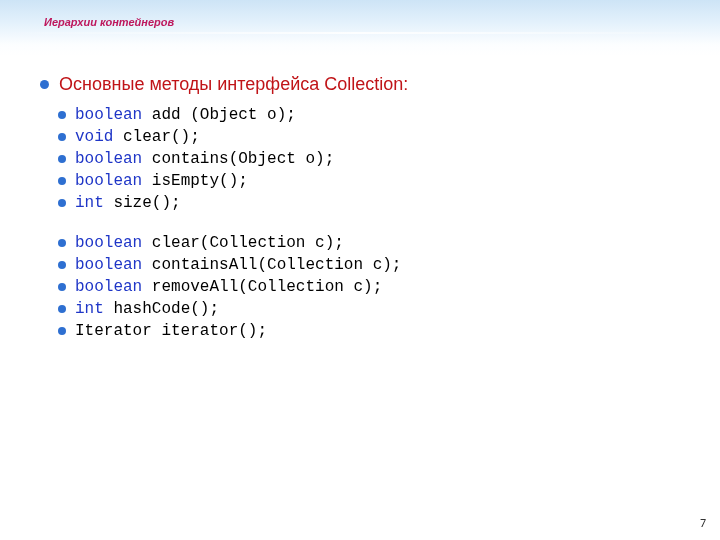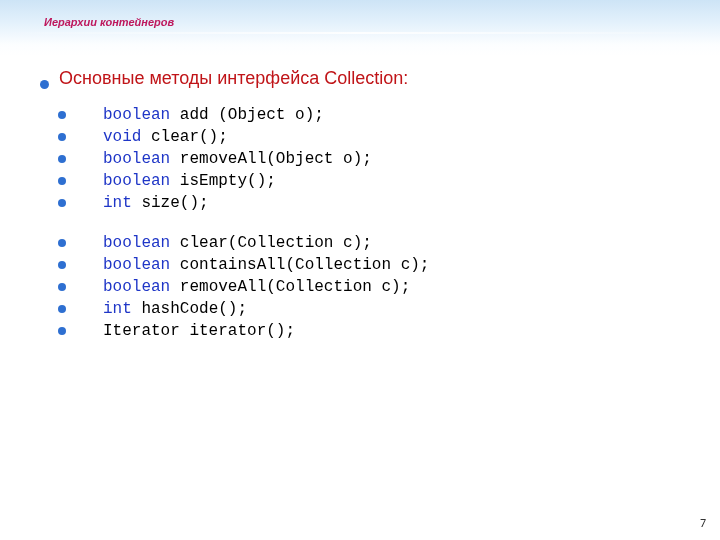--- a/index.html
+++ b/index.html
@@ -37,23 +37,23 @@
     left: 44px;
     font-size: 11px;
     font-style: italic;
     font-weight: bold;
     color: #be185d;
     font-family: Arial, sans-serif;
   }
   .section-row {
     position: absolute;
     left: 40px;
-    top: 68px;
+    top: 74px;
     display: flex;
-    align-items: flex-end;
+    align-items: center;
   }
   .bullet-blue {
     width: 9px; height: 9px;
     border-radius: 50%;
     background: #2e6fd1;
     margin-right: 10px;
     flex: 0 0 auto;
   }
   .section-text {
     color: #c01418;
@@ -65,21 +65,20 @@
     left: 58px;
     top: 104px;
   }
   .mgroup {
     margin-bottom: 18px;
   }
   .mrow {
     display: flex;
     align-items: center;
     line-height: 22px;
-    gap: 28px;
   }
   .mbullet {
     width: 8px; height: 8px;
     border-radius: 50%;
     background: #2e6fd1;
     margin-right: 9px;
     flex: 0 0 auto;
   }
   .mtext {
     font-family: "Courier New", monospace;
@@ -116,21 +115,21 @@
       <div class="mrow">
         <span class="mbullet"></span>
         <span class="mtext"><span class="kw">boolean</span><span> add (Object o);</span></span>
       </div>
       <div class="mrow">
         <span class="mbullet"></span>
         <span class="mtext"><span class="kw">void</span><span> clear();</span></span>
       </div>
       <div class="mrow">
         <span class="mbullet"></span>
-        <span class="mtext"><span class="kw">boolean</span><span> removeAll(Object o);</span></span>
+        <span class="mtext"><span class="kw">boolean</span><span> contains(Object o);</span></span>
       </div>
       <div class="mrow">
         <span class="mbullet"></span>
         <span class="mtext"><span class="kw">boolean</span><span> isEmpty();</span></span>
       </div>
       <div class="mrow">
         <span class="mbullet"></span>
         <span class="mtext"><span class="kw">int</span><span> size();</span></span>
       </div>
     </div>

